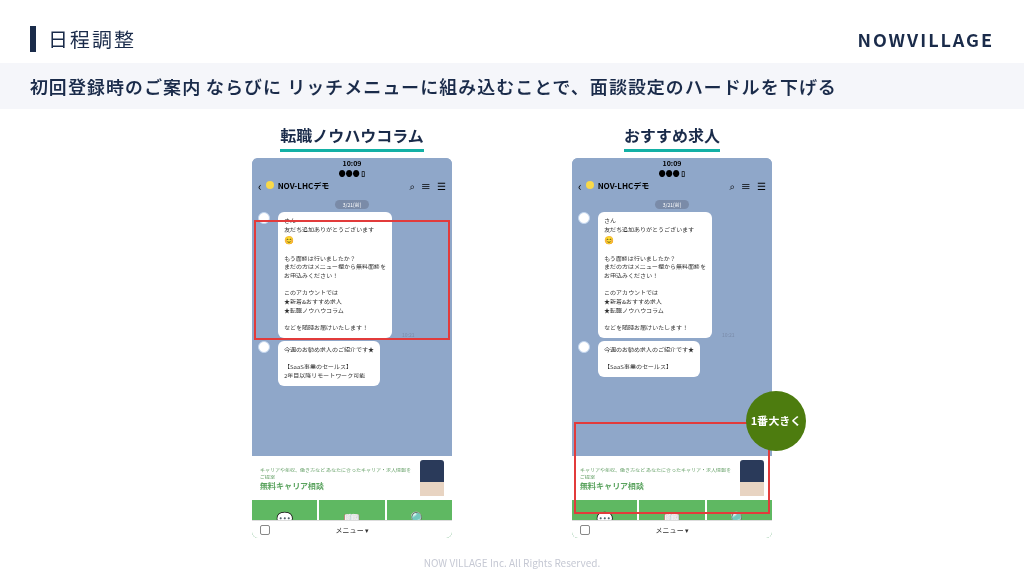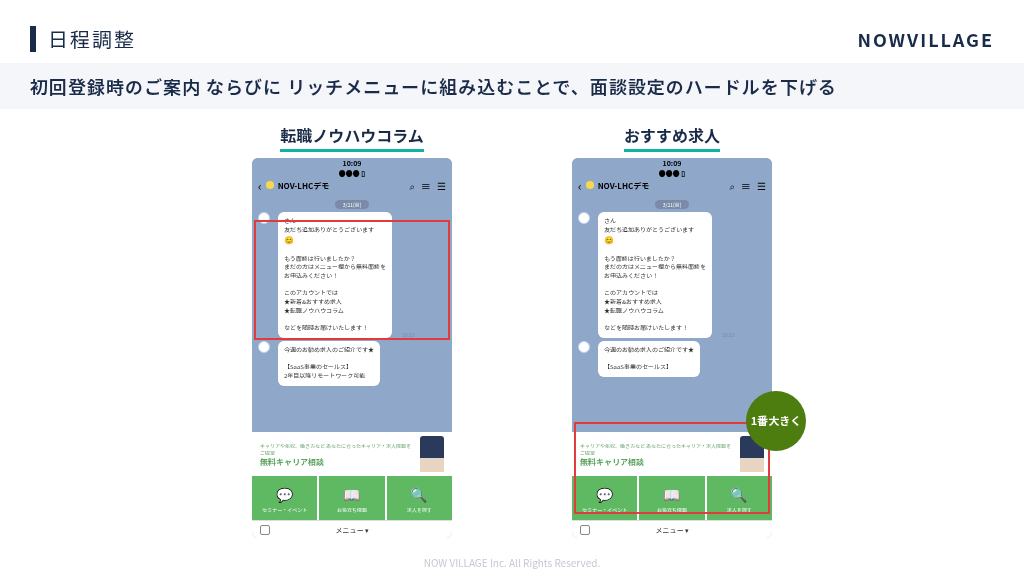--- a/index.html
+++ b/index.html
@@ -26,21 +26,21 @@
   .chat-title { font-size: 8px; font-weight: 700; color: #000; flex: 1; }
   .nav-icons { display: flex; gap: 6px; font-size: 10px; color: #000; }
   .timeline { padding: 4px 6px 0; }
   .daypill { background: #7a8ba8; font-size: 5px; color: #fff; padding: 1px 8px; border-radius: 6px; display: block; width: fit-content; margin: 0 auto 3px; }
   .row { display: flex; gap: 8px; margin-bottom: 3px; align-items: flex-start; }
   .avatar { width: 12px; height: 12px; border-radius: 50%; background: #fff; border: 1px solid #c0d4ee; flex-shrink: 0; }
   .bubble { background: #fff; border-radius: 6px; padding: 5px 6px; font-size: 6px; line-height: 1.45; max-width: 165px; color: #333; }
   .bubble .line { display: block; }
   .emoji { font-size: 8px; }
   .ts { font-size: 5px; color: #7a8ba8; align-self: flex-end; margin-left: 2px; }
-  .richmenu { position: absolute; bottom: 18px; left: 0; right: 0; height: 88px; background: #fff; }
+  .richmenu { position: absolute; bottom: 18px; left: 0; right: 0; height: 64px; background: #fff; }
   .rm-top { height: 44px; background: #fff; display: flex; align-items: center; padding: 4px 8px; gap: 4px; }
   .rm-top-text { font-size: 5px; color: #6aa36c; }
   .rm-top-title { font-size: 8px; font-weight: 700; color: #5aa35e; }
   .rm-person { width: 26px; height: 36px; background: linear-gradient(#2a3a5a 60%, #e8d4c2 60%); border-radius: 3px 3px 0 0; margin-left: auto; }
   .rm-grid { display: flex; height: 44px; }
   .rm-cell { flex: 1; background: #5fb862; border-right: 2px solid #fff; display: flex; flex-direction: column; align-items: center; justify-content: center; color: #fff; font-size: 5px; gap: 2px; }
   .rm-cell:last-child { border-right: none; }
   .rm-ico { font-size: 14px; }
   .footbar { position: absolute; bottom: 0; left: 0; right: 0; height: 18px; background: #fff; display: flex; align-items: center; justify-content: center; font-size: 7px; color: #333; border-top: 1px solid #ddd; }
   .footbar .kb { position: absolute; left: 8px; width: 10px; height: 10px; border: 1px solid #888; border-radius: 2px; }

